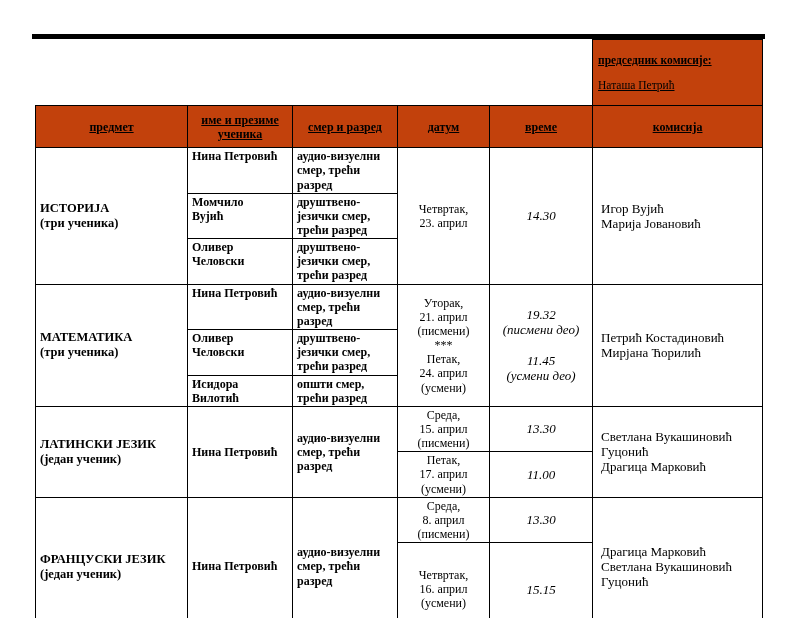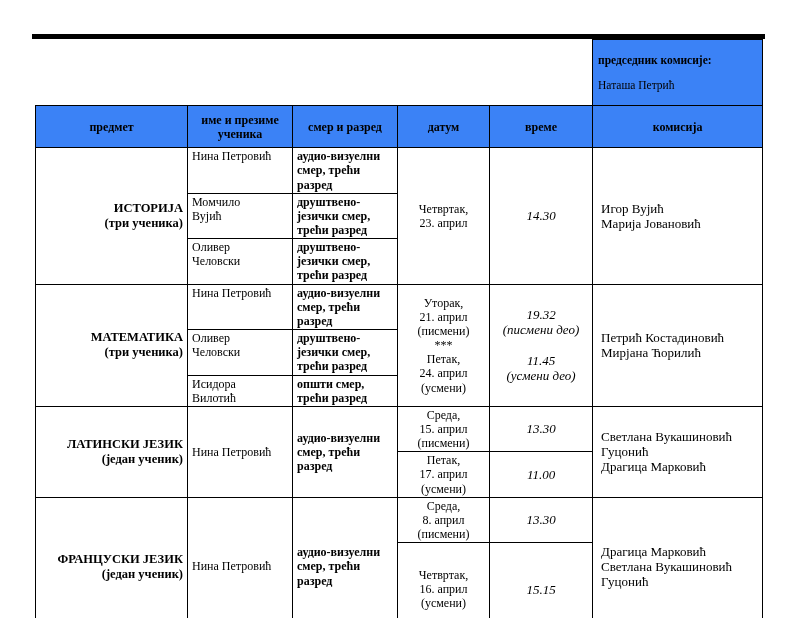--- a/index.html
+++ b/index.html
@@ -36,41 +36,41 @@
   }
   td, th {
     border: 1px solid #000;
     padding: 1px 4px;
     font-size: 12px;
     line-height: 1.18;
     vertical-align: top;
     overflow: hidden;
     white-space: pre-line;
   }
-  .yellow { background: #3b82f6; }
+  .yellow { background: #c2410c; text-decoration: underline; }
   th {
     font-weight: bold;
     text-align: center;
     vertical-align: middle;
     font-size: 12px;
   }
   .no-border { border: none; background: #fff; }
   .chair-cell {
     font-size: 11.5px;
     line-height: 1.1;
     padding: 1px 5px;
   }
   .chair-label { font-weight: bold; }
   .subject {
     font-weight: bold;
-    text-align: right;
+    text-align: left;
     vertical-align: middle;
     font-size: 12.5px;
   }
-  .student { font-weight: normal; }
+  .student { font-weight: bold; }
   .track   { font-weight: bold; margin-left: 48px; }
   .v-center { vertical-align: middle; }
   .date {
     font-weight: normal;
     text-align: center;
     vertical-align: middle;
   }
   .time {
     font-weight: normal;
     text-align: center;

